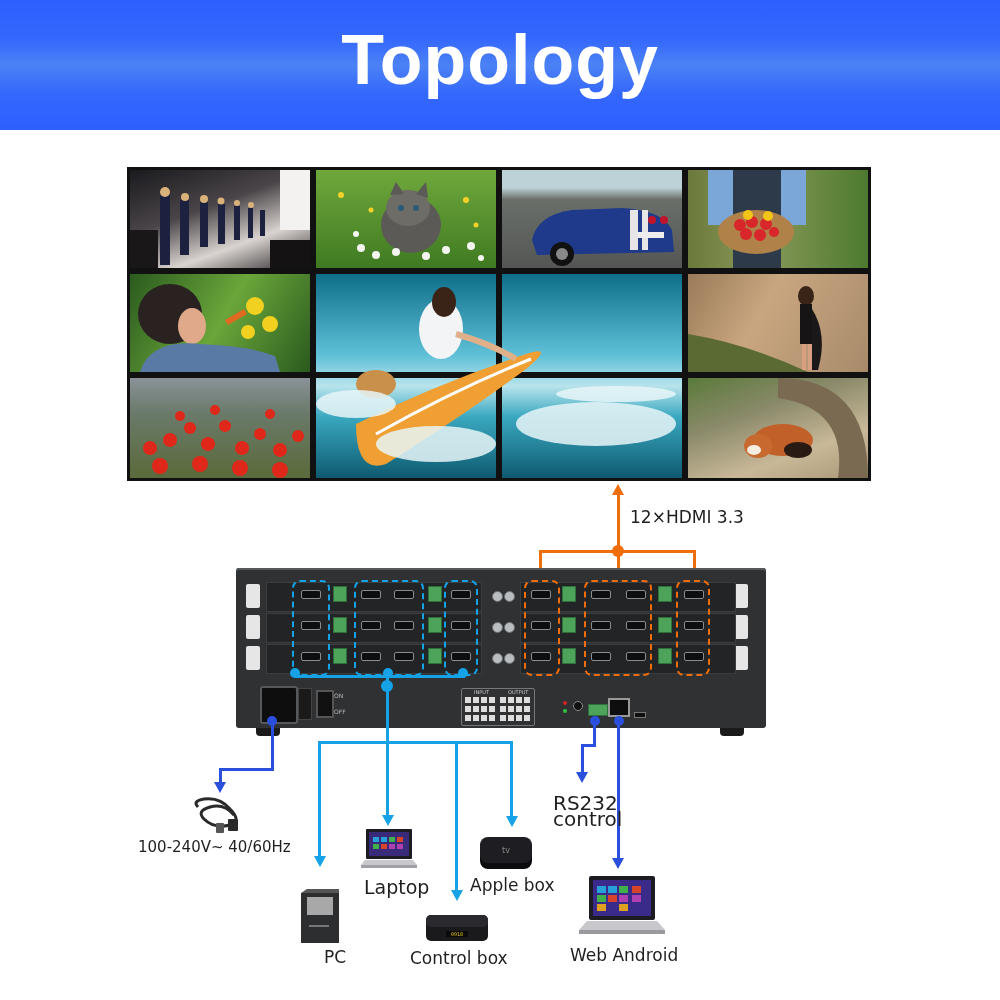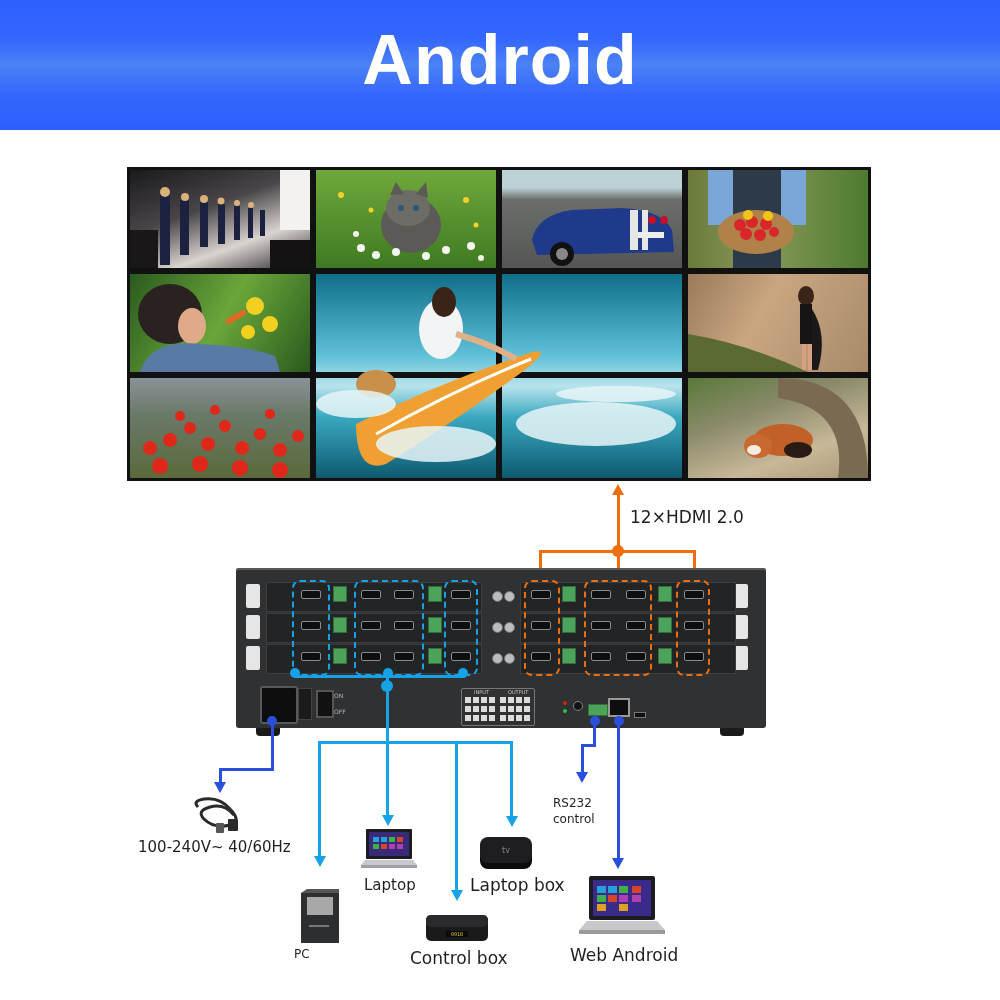--- a/index.html
+++ b/index.html
@@ -28,21 +28,21 @@
 
   .line { position:absolute; }
   .dot { position:absolute; border-radius:50%; }
   .arrow-down { position:absolute; width:0; height:0; border-left:6px solid transparent; border-right:6px solid transparent; }
   .arrow-up { position:absolute; width:0; height:0; border-left:6px solid transparent; border-right:6px solid transparent; }
 </style>
 </head>
 <body>
 
 <div class="banner">
-  <div class="banner-title">Android</div>
+  <div class="banner-title">Topology</div>
 </div>
 
 <div class="wall">
 
   <div class="tile" style="left:3px;top:3px;width:180px;height:98px;background:linear-gradient(160deg,#1a1a1e 0%,#4a4548 40%,#d9d4d0 70%,#2a2628 100%);">
     <svg width="180" height="98">
         <rect x="150" y="0" width="30" height="60" fill="#f3f2f0"></rect>
         <g fill="#1d2140">
           <rect x="30" y="25" width="10" height="70"></rect>
           <rect x="50" y="30" width="9" height="55"></rect>
@@ -193,21 +193,21 @@
         <ellipse cx="95" cy="62" rx="30" ry="16" fill="#c2602a"></ellipse>
         <ellipse cx="70" cy="68" rx="14" ry="12" fill="#c86a30"></ellipse>
         <ellipse cx="66" cy="72" rx="7" ry="5" fill="#f4ede0"></ellipse>
         <ellipse cx="110" cy="72" rx="14" ry="8" fill="#2a1a14"></ellipse>
       </svg>
   </div>
 </div>
 
 <div class="line" style="left:617px;top:492px;width:3px;height:60px;background:#f06d0c;"></div>
 <div class="arrow-up" style="left:612px;top:484px;border-bottom:11px solid #f06d0c;"></div>
-<div class="lbl" style="left:630px;top:507px;font-size:17px;">12×HDMI 2.0</div>
+<div class="lbl" style="left:630px;top:507px;font-size:17px;">12×HDMI 3.3</div>
 <div class="line" style="left:539px;top:550px;width:157px;height:3px;background:#f06d0c;"></div>
 <div class="dot" style="left:612px;top:545px;width:12px;height:12px;background:#f06d0c;"></div>
 <div class="line" style="left:539px;top:550px;width:3px;height:30px;background:#f06d0c;"></div>
 <div class="line" style="left:617px;top:550px;width:3px;height:30px;background:#f06d0c;"></div>
 <div class="line" style="left:693px;top:550px;width:3px;height:30px;background:#f06d0c;"></div>
 
 <div class="chassis">
 
   <div class="tag" style="left:10px;top:16px;"></div>
   <div class="tag" style="left:10px;top:47px;"></div>
@@ -365,21 +365,21 @@
   <rect x="26" y="28" width="8" height="10" fill="#555" rx="1"></rect>
 </svg>
 <div class="lbl" style="left:138px;top:838px;font-size:15px;">100-240V~ 40/60Hz</div>
 
 <svg style="position:absolute;left:301px;top:889px;" width="40" height="55">
   <rect x="0" y="4" width="38" height="50" fill="#2d2e30"></rect>
   <polygon points="0,4 6,0 38,0 38,4" fill="#555"></polygon>
   <rect x="6" y="8" width="26" height="18" fill="#a8a8a8"></rect>
   <rect x="8" y="36" width="20" height="2" fill="#777"></rect>
 </svg>
-<div class="lbl" style="left:294px;top:947px;font-size:12px;">PC</div>
+<div class="lbl" style="left:324px;top:947px;font-size:17px;">PC</div>
 
 <svg style="position:absolute;left:361px;top:829px;" width="56" height="44">
   <rect x="5" y="0" width="46" height="30" fill="#1c1c22" rx="1"></rect>
   <rect x="8" y="3" width="40" height="24" fill="#3a2a7a"></rect>
   <g fill="#28a0d8">
       <rect x="12" y="8" width="6" height="5"></rect>
       <rect x="20" y="8" width="6" height="5"></rect>
     </g>
   <g fill="#3fb04a">
       <rect x="28" y="8" width="6" height="5"></rect>
@@ -389,38 +389,38 @@
       <rect x="20" y="15" width="6" height="5"></rect>
       <rect x="36" y="8" width="6" height="5"></rect>
     </g>
   <g fill="#b040b0">
       <rect x="28" y="15" width="6" height="5"></rect>
       <rect x="36" y="15" width="6" height="5"></rect>
     </g>
   <polygon points="0,36 56,36 52,31 4,31" fill="#c8c8cc"></polygon>
   <rect x="0" y="36" width="56" height="3" fill="#a0a0a4"></rect>
 </svg>
-<div class="lbl" style="left:364px;top:876px;font-size:15px;">Laptop</div>
+<div class="lbl" style="left:364px;top:876px;font-size:19px;">Laptop</div>
 
 <svg style="position:absolute;left:478px;top:835px;" width="56" height="36">
   <rect x="2" y="4" width="52" height="30" rx="8" fill="#0c0c0e"></rect>
   <rect x="2" y="2" width="52" height="26" rx="8" fill="#1e1e22"></rect>
   <text x="28" y="18" font-size="8" fill="#888" text-anchor="middle" font-family="DejaVu Sans, sans-serif">tv</text>
 </svg>
-<div class="lbl" style="left:470px;top:875px;font-size:17px;">Laptop box</div>
+<div class="lbl" style="left:470px;top:875px;font-size:17px;">Apple box</div>
 
 <svg style="position:absolute;left:424px;top:913px;" width="66" height="30">
   <rect x="2" y="2" width="62" height="26" rx="5" fill="#1a1a1c"></rect>
   <rect x="2" y="2" width="62" height="12" rx="5" fill="#2a2a2e"></rect>
   <rect x="22" y="18" width="22" height="6" fill="#0a0a0a"></rect>
   <text x="33" y="23" font-size="5" fill="#e8c820" text-anchor="middle" font-family="DejaVu Sans Mono, monospace">0918</text>
 </svg>
 <div class="lbl" style="left:410px;top:948px;font-size:17px;">Control box</div>
 
-<div class="lbl" style="left:553px;top:795px;font-size:12px;line-height:16px;width:62px;">
+<div class="lbl" style="left:553px;top:795px;font-size:20px;line-height:16px;width:62px;">
   <div>RS232</div>
   <div>control</div>
 </div>
 
 <svg style="position:absolute;left:579px;top:876px;" width="86" height="62">
   <rect x="10" y="0" width="66" height="44" fill="#1c1c22" rx="2"></rect>
   <rect x="14" y="4" width="58" height="36" fill="#3a2a8a"></rect>
   <g fill="#28a0d8">
       <rect x="18" y="10" width="9" height="7"></rect>
       <rect x="29" y="10" width="9" height="7"></rect>

